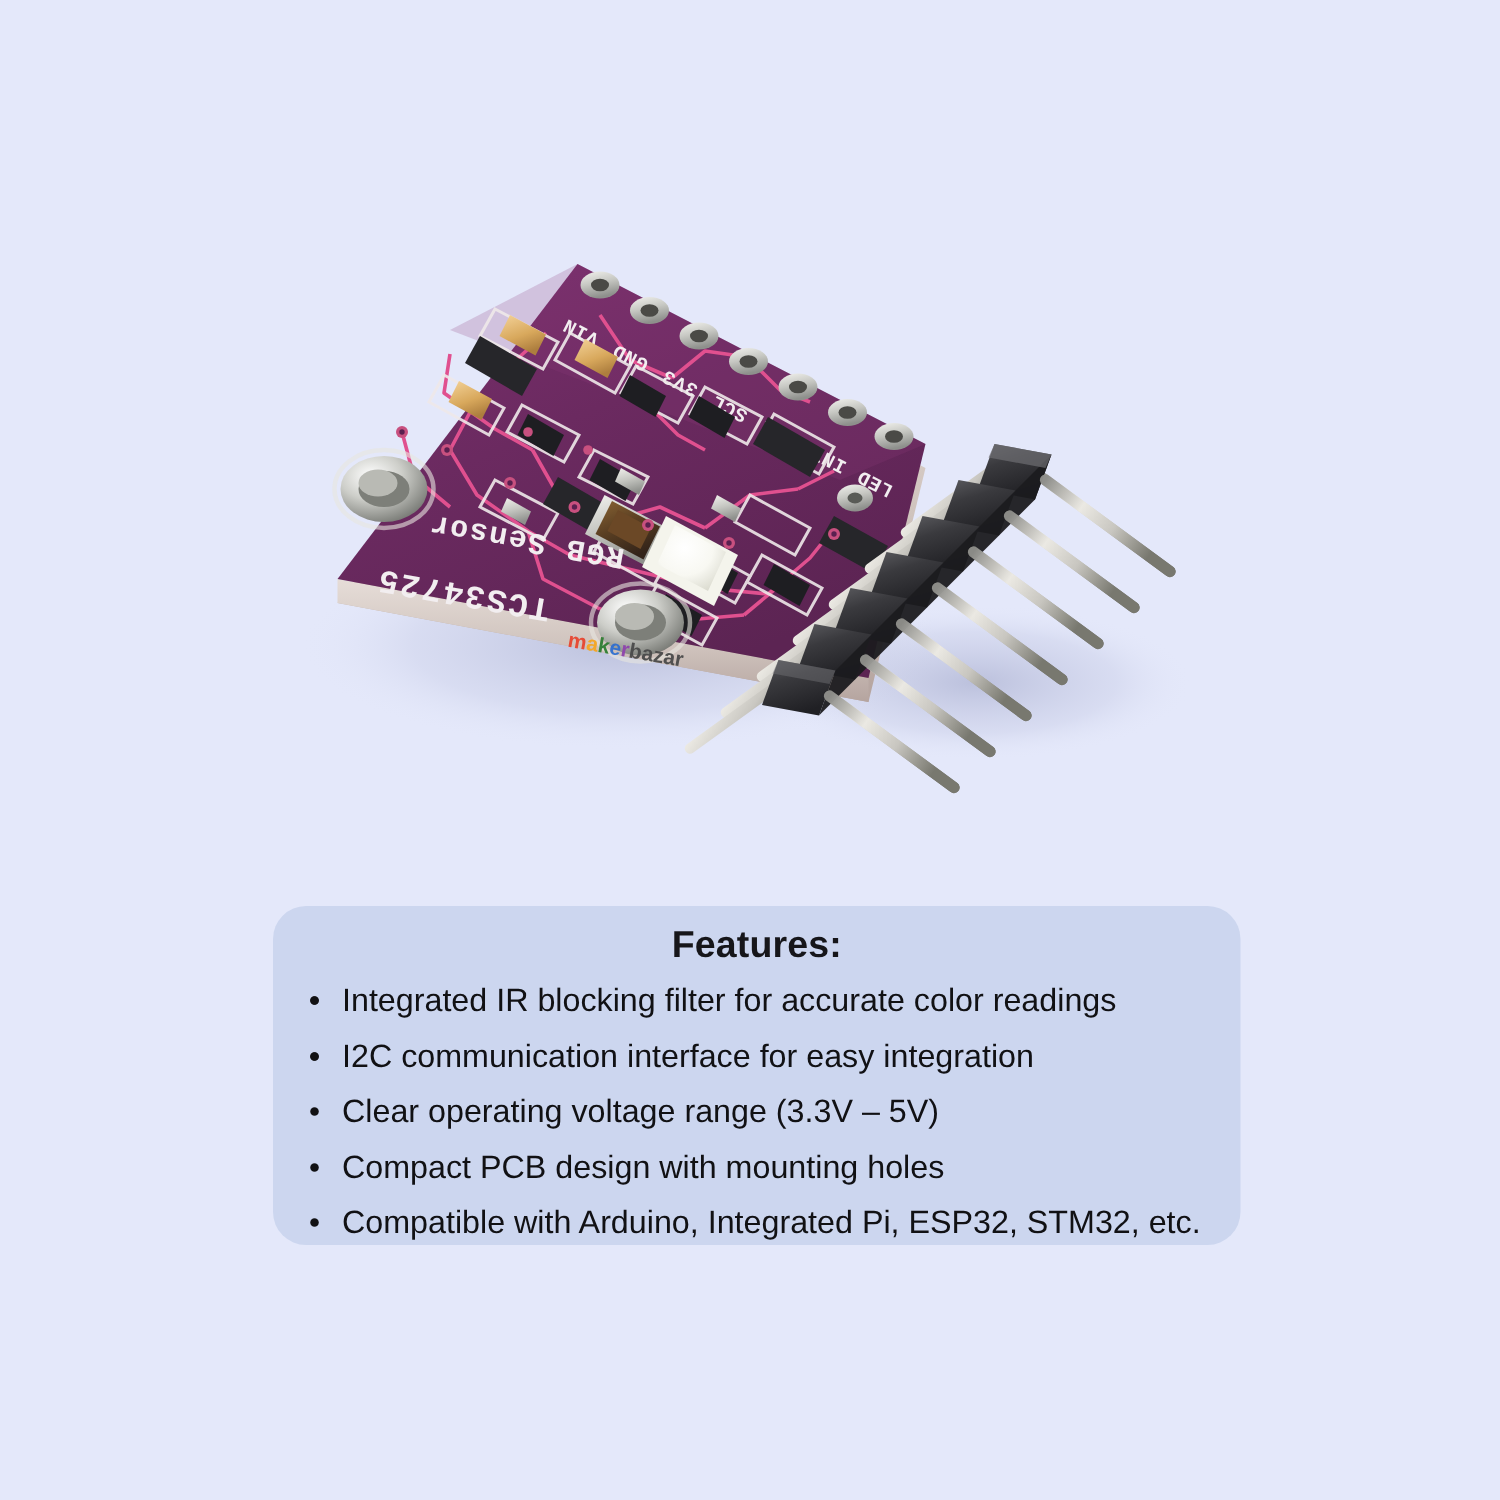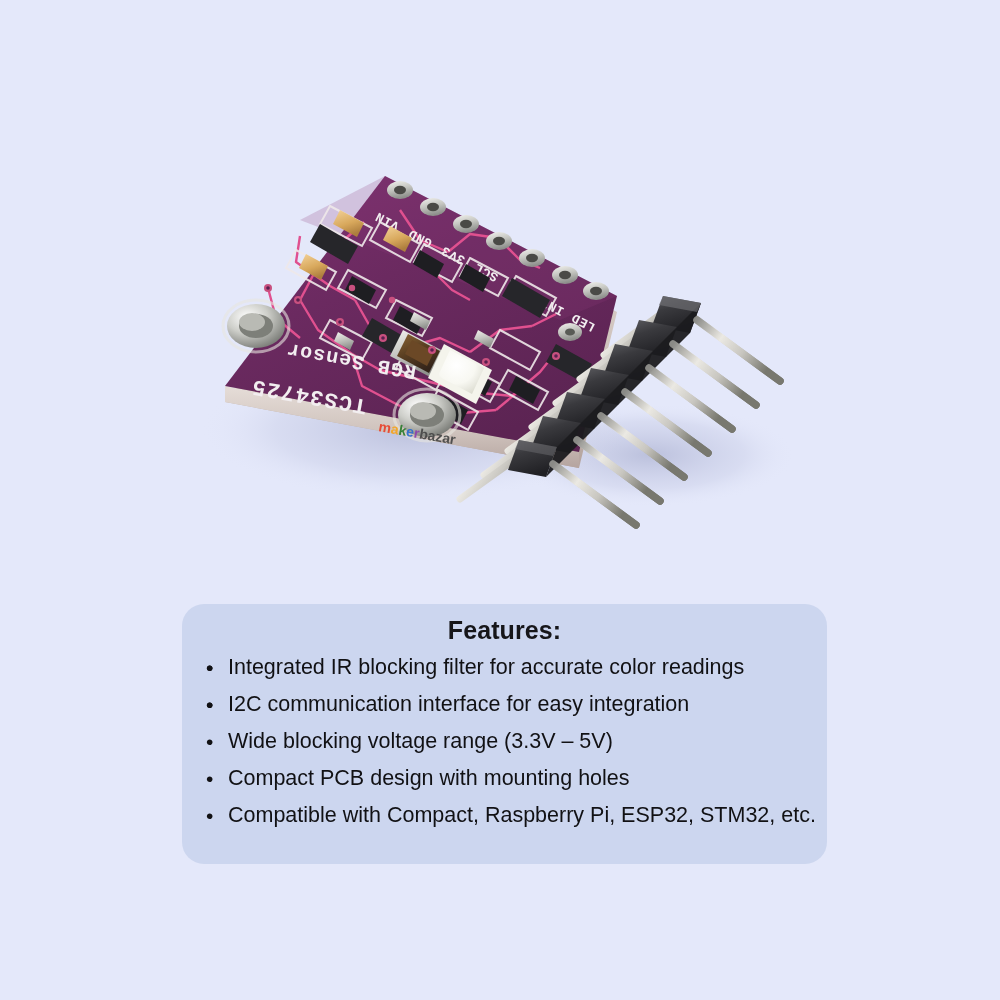--- a/index.html
+++ b/index.html
@@ -12,21 +12,21 @@
   }
   #stage{position:absolute;inset:0;width:1000px;height:1000px;}
 
   
   .photo{position:absolute;left:0;top:0;width:1000px;height:570px;}
 
   
   .features-box{
     position:absolute;
     left:182px;top:604px;
-    width:645px;height:260px;
+    width:645px;height:226px;
     background:#ccd6ef;
     border-radius:22px;
     box-sizing:border-box;
   }
   .features-title{
     text-align:center;
     font-weight:bold;
     font-size:25px;
     color:#16161a;
     margin:12px 0 4px 0;
@@ -356,26 +356,26 @@
       </li>
       <li>
         <span class="bullet">•</span>
       </li>
       <li>
         <span class="bullet">•</span>
         <span>I2C communication interface for easy integration</span>
       </li>
       <li>
         <span class="bullet">•</span>
-        <span>Wide blocking voltage range (3.3V – 5V)</span>
+        <span>Clear operating voltage range (3.3V – 5V)</span>
       </li>
       <li>
         <span class="bullet">•</span>
         <span>Compact PCB design with mounting holes</span>
       </li>
       <li>
         <span class="bullet">•</span>
-        <span>Compatible with Compact, Raspberry Pi, ESP32, STM32, etc.</span>
+        <span>Compatible with Arduino, Integrated Pi, ESP32, STM32, etc.</span>
       </li>
     </ul>
   </div>
 
 </div>
 
 </body></html>

